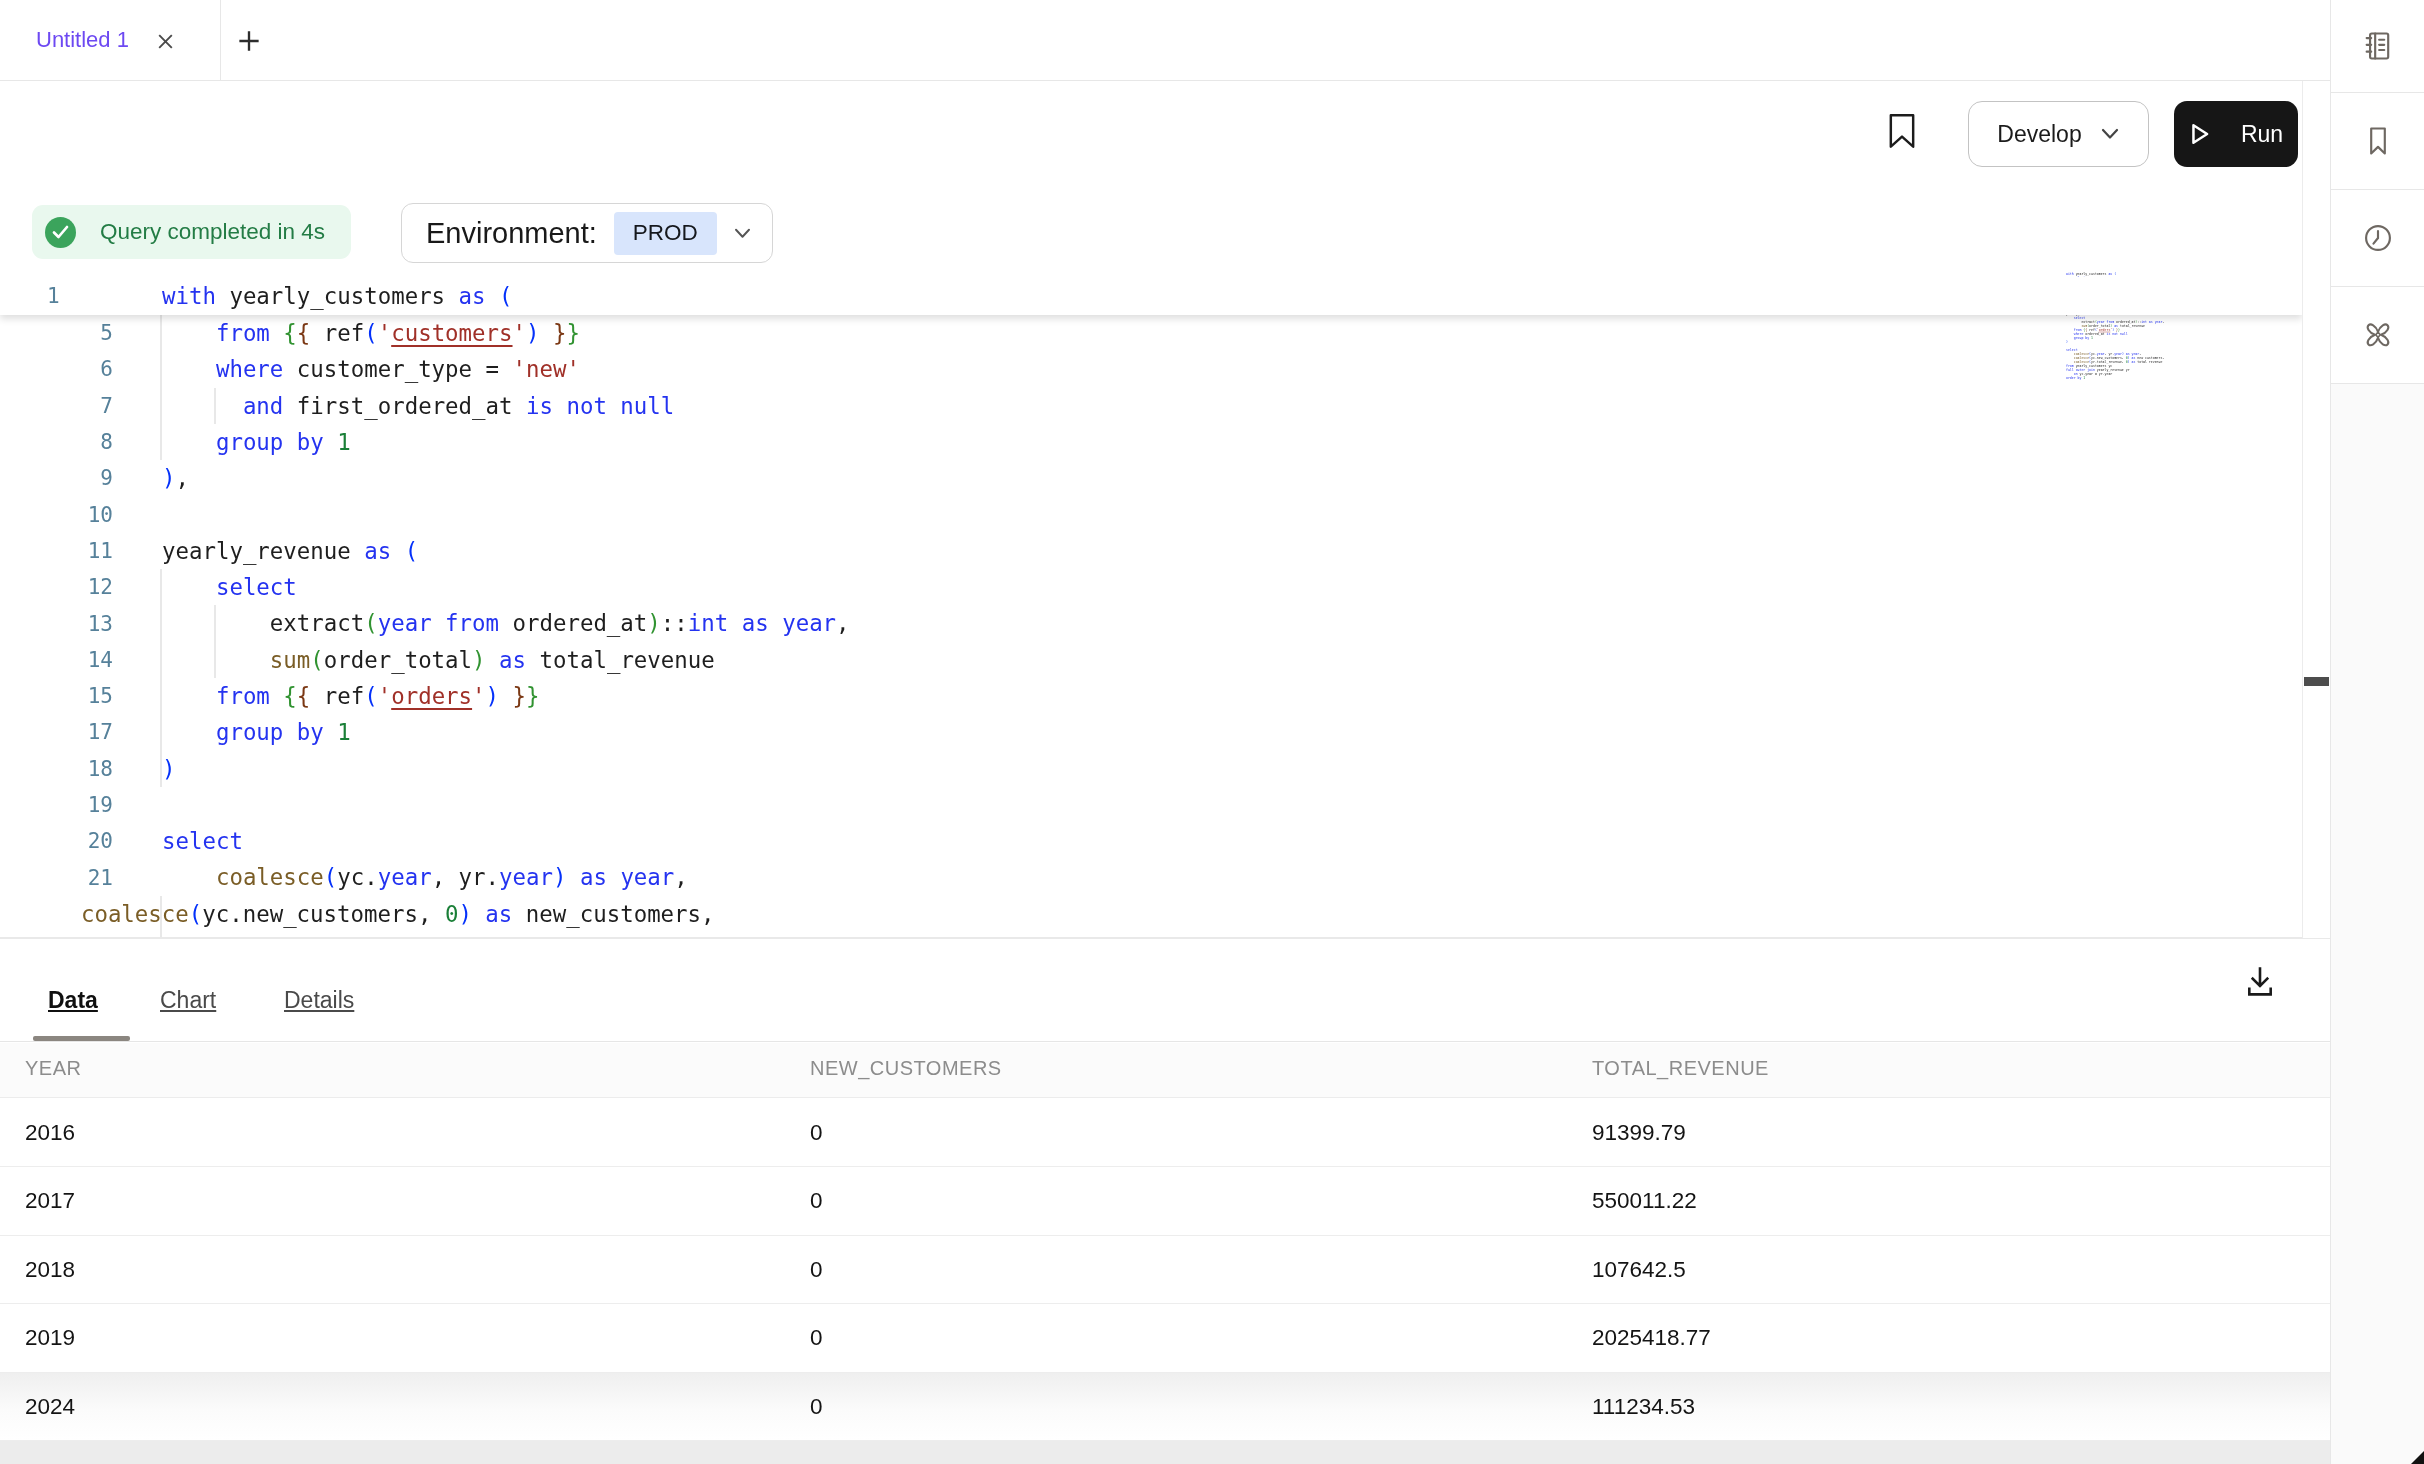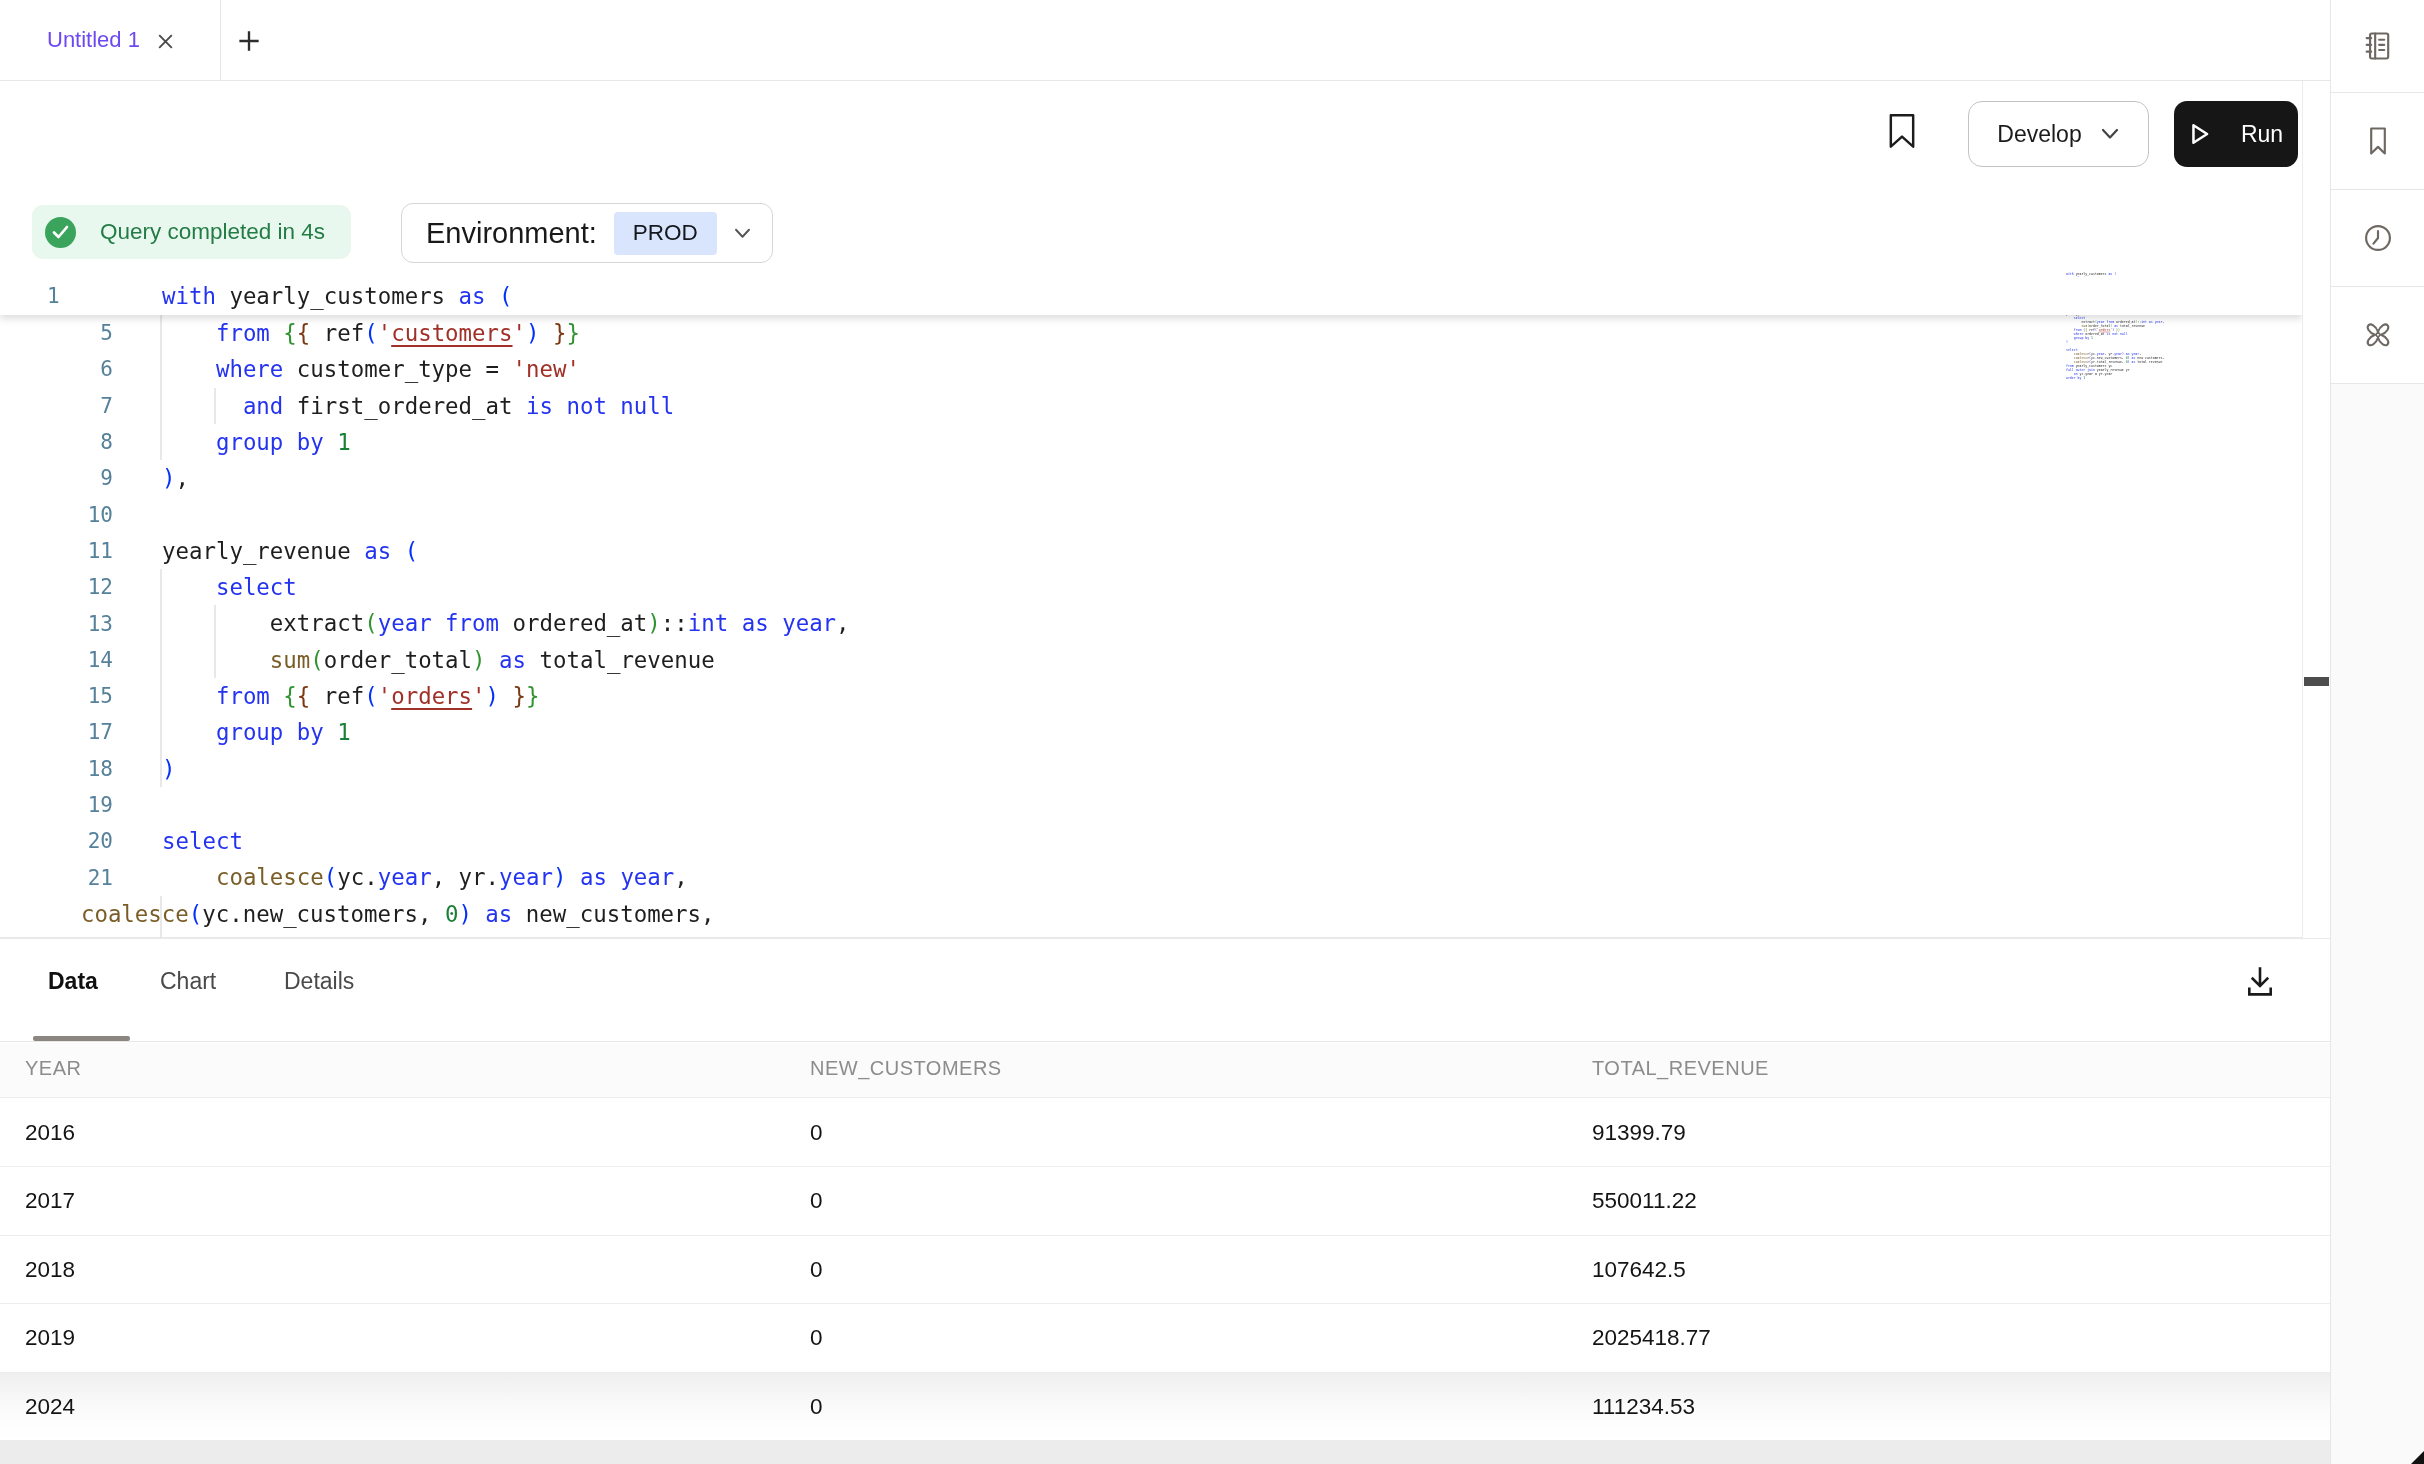--- a/index.html
+++ b/index.html
@@ -6,21 +6,21 @@
   html,body { margin:0; padding:0; }
   body {
     width:2424px; height:1464px; position:relative; overflow:hidden;
     background:#ffffff; font-family:"Liberation Sans", sans-serif; color:#161616;
   }
   .abs { position:absolute; }
 
   
   .tabbar { left:0; top:0; width:2330px; height:81px; border-bottom:1.5px solid #e7e7e7; background:#fff; }
   .doc-tab { position:absolute; left:0; top:0; width:221px; height:100%; border-right:1.5px solid #e7e7e7;
-             display:flex; align-items:center; padding-left:47px; cursor:pointer; }
+             display:flex; align-items:center; padding-left:36px; cursor:pointer; }
   .doc-tab-label { color:#6d49f2; font-size:22px; font-weight:500; }
   .tab-close { position:absolute; left:153px; top:29px; width:24px; height:24px; display:flex; align-items:center; justify-content:center; cursor:pointer; }
   .tab-plus { position:absolute; left:233px; top:25px; width:32px; height:32px; display:flex; align-items:center; justify-content:center; cursor:pointer; }
 
   
   .bm-btn { left:1886px; top:112px; width:34px; height:40px; cursor:pointer; }
   .develop-btn { left:1968px; top:101px; width:181px; height:66px; border:1.5px solid #c3c3c3; border-radius:14px;
                  background:#fff; display:flex; align-items:center; justify-content:center; gap:18px; cursor:pointer; }
   .develop-btn span { font-size:23px; color:#1b1b1b; }
   .run-btn { left:2174px; top:101px; width:124px; height:66px; background:#161616; border-radius:13px;
@@ -66,21 +66,21 @@
   .minimap { left:2066px; top:272px; width:150px; height:112px; overflow:hidden; cursor:pointer; }
   .minimap-inner { width:760px; transform:scale(0.2); transform-origin:0 0; }
   .mm-line { height:20px; font-family:"DejaVu Sans Mono", monospace; font-size:16px; line-height:20px; white-space:pre; }
 
   
   .track { left:2302px; top:81px; width:29px; height:857px; border-left:1.5px solid #ececec; border-right:1.5px solid #ececec; background:#fff; }
   .thumb { position:absolute; left:1px; right:1px; top:596px; height:9px; background:#4d4d4d; cursor:grab; }
 
   
   .results-tabs { left:0; top:948px; width:2330px; height:94px; border-bottom:1.5px solid #e6e6e6; background:#fff; }
-  .rtab { position:absolute; top:20px; font-size:23px; cursor:pointer; }
+  .rtab { position:absolute; top:39px; font-size:23px; cursor:pointer;text-decoration:underline; }
   .rtab.active { color:#101010; font-weight:600; }
   .rtab.inactive { color:#4a4a4a; }
   .tab-underline { position:absolute; left:33px; top:88px; width:97px; height:5px; background:#8b8680; border-radius:2px; }
   .dl-btn { left:2240px; top:962px; width:40px; height:40px; display:flex; align-items:center; justify-content:center; cursor:pointer; }
 
   .thead { left:0; top:1043px; width:2330px; height:55px; background:#fbfbfb; border-bottom:1.5px solid #ececec; }
   .hcell { position:absolute; top:14px; font-size:20px; font-weight:500; color:#8c8c8c; letter-spacing:0.5px; }
   .tbody { left:0; top:1098.5px; width:2330px; }
   .trow { position:relative; height:68.6px; border-bottom:1.5px solid #ededed; background:#fff; }
   .trow.last { background:linear-gradient(180deg,#efefef, #fbfbfb 55%, #ffffff); }

